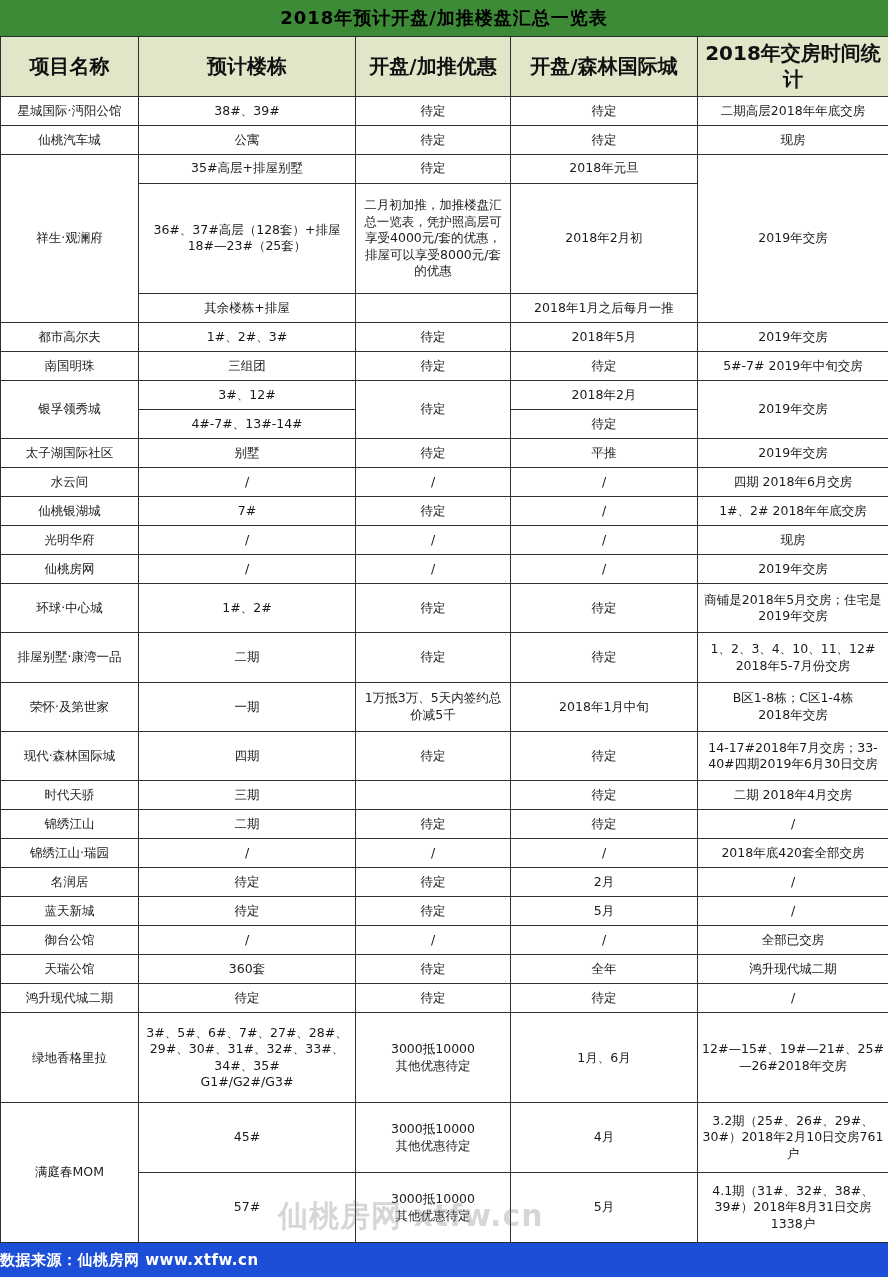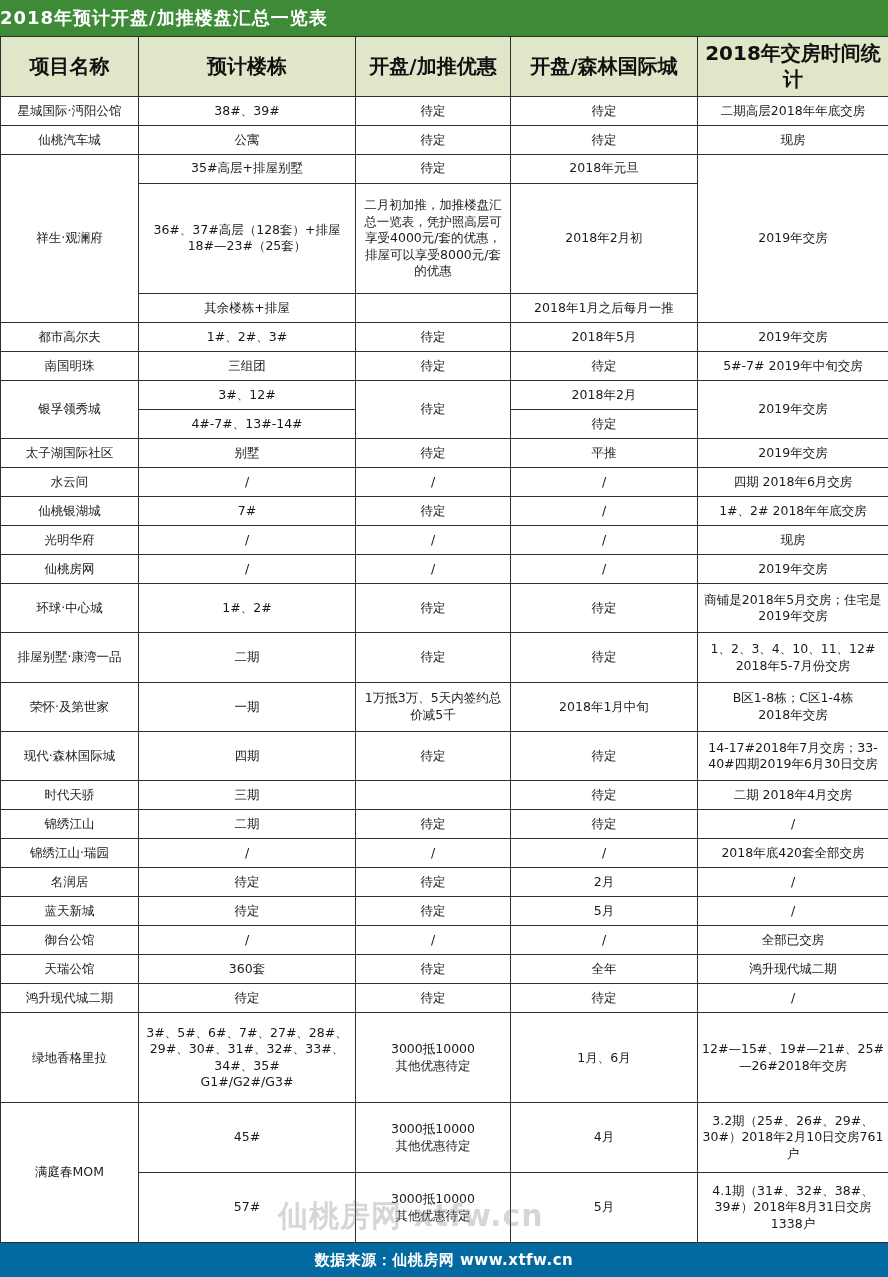--- a/index.html
+++ b/index.html
@@ -14,35 +14,35 @@
     overflow: hidden;
     position: relative;
   }
   #sheet {
     width: 888px; height: 1277px;
     display: flex; flex-direction: column;
     position: relative;
   }
   .title-banner {
     background: #3d8b37;
-    color: #ffffff;
+    color: #000000;
     font-size: 18px;
     font-weight: bold;
     letter-spacing: 1px;
+    text-align: center;
     height: 36px;
     line-height: 36px;
     flex: 0 0 36px;
   }
   .footer-banner {
-    background: #0369a1;
+    background: #1d4ed8;
     color: #ffffff;
     font-size: 15px;
     font-weight: bold;
     letter-spacing: .5px;
-    text-align: center;
     height: 34px;
     line-height: 34px;
     flex: 0 0 34px;
   }
   table.grid {
     border-collapse: collapse;
     width: 888px;
     table-layout: fixed;
     flex: 1 1 auto;
   }

